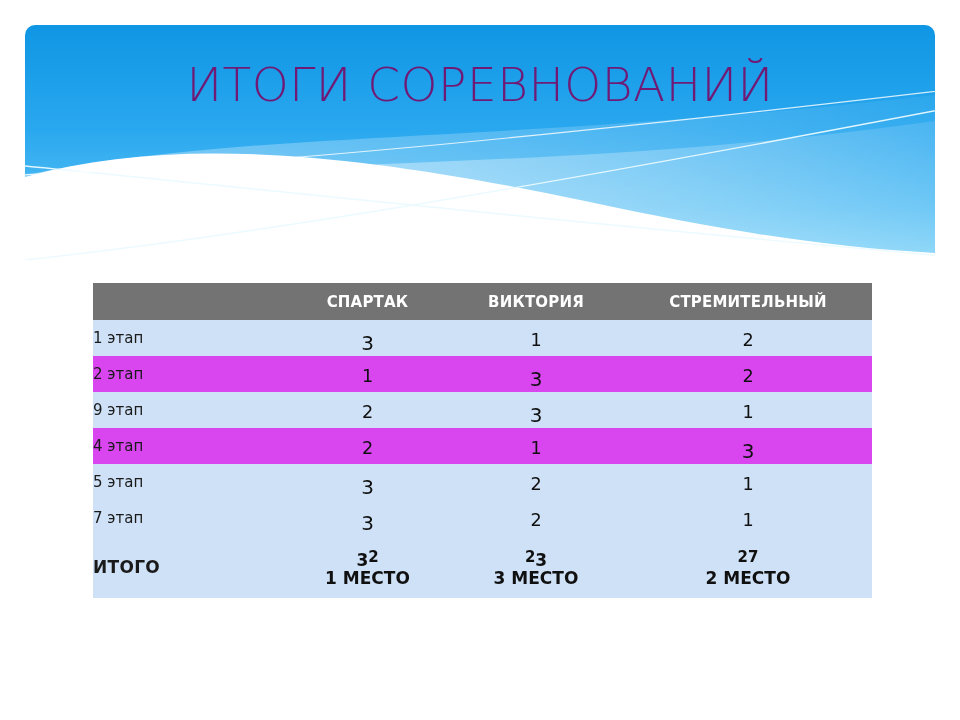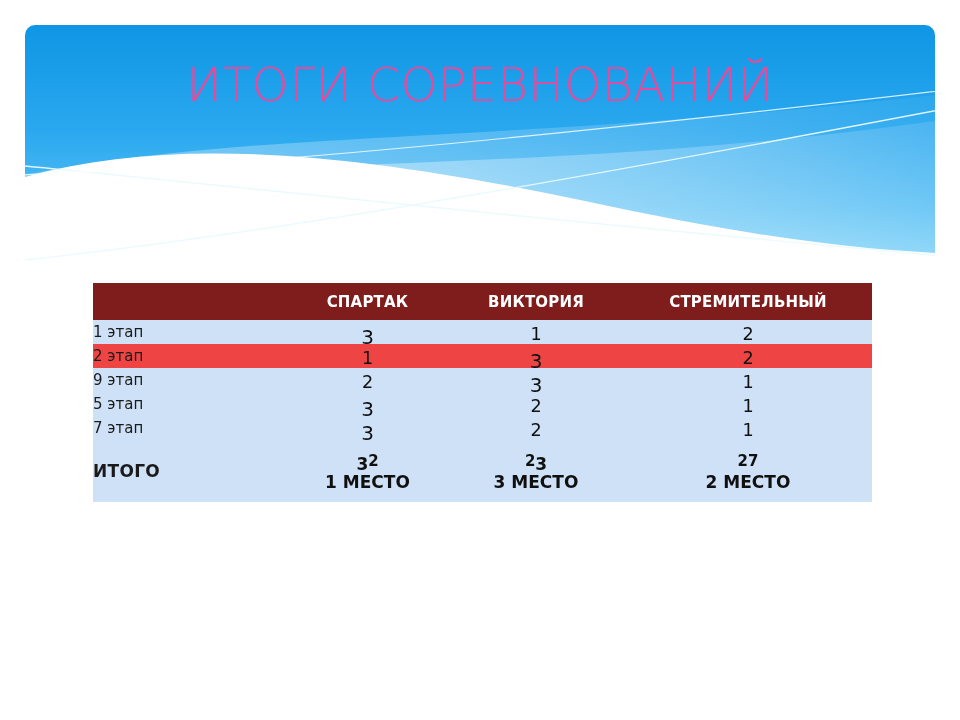--- a/index.html
+++ b/index.html
@@ -38,21 +38,21 @@
     height: 235px;
   }
 
   
   #title {
     position: absolute;
     left: 25px;
     top: 60px;
     width: 910px;
     text-align: center;
-    color: #ec4899;
+    color: #701a75;
     font-family: "DejaVu Sans", sans-serif;
     font-weight: 300;
     font-size: 47px;
     letter-spacing: 0.5px;
     line-height: 1.05;
     white-space: nowrap;
     z-index: 5;
   }
 
   
@@ -73,37 +73,37 @@
   #results-table th,
   #results-table td {
     padding: 0;
     border: none;
     vertical-align: middle;
   }
 
   
   thead tr { height: 37px; }
   thead th {
-    background: #7f1d1d;
+    background: #737373;
     color: #ffffff;
     font-size: 15px;
     font-weight: bold;
     letter-spacing: 0.2px;
     text-align: center;
     border-right: 2px solid #ffffff;
   }
   thead th.corner {
     border-right: 2px solid #ffffff;
   }
   thead th:last-child { border-right: none; margin-top: 21px; }
 
   
-  tbody tr { height: 24px; }
+  tbody tr { height: 36px; }
   tbody tr.odd  td { background: #cfe1f6; }
-  tbody tr.even td { background: #ef4444; }
+  tbody tr.even td { background: #d946ef; }
   tbody td {
     border-right: 2px solid #ffffff;
     border-bottom: 1px solid #ffffff;
   }
   tbody td:last-child { border-right: none; }
 
   td.label {
     padding-left: 12px;
     font-size: 15px;
     color: #1a1a1a;
@@ -205,20 +205,26 @@
           <td class="num"><span class="og og-x">1</span></td>
           <td class="num"><span class="og og-desc">3</span></td>
           <td class="num"><span class="og og-x">2</span></td>
         </tr>
         <tr class="odd">
           <td class="label">9 этап</td>
           <td class="num"><span class="og og-x">2</span></td>
           <td class="num"><span class="og og-desc">3</span></td>
           <td class="num"><span class="og og-x">1</span></td>
         </tr>
+        <tr class="even">
+          <td class="label">4 этап</td>
+          <td class="num"><span class="og og-x">2</span></td>
+          <td class="num"><span class="og og-x">1</span></td>
+          <td class="num"><span class="og og-desc">3</span></td>
+        </tr>
         <tr class="odd">
           <td class="label">5 этап</td>
           <td class="num"><span class="og og-desc">3</span></td>
           <td class="num"><span class="og og-x">2</span></td>
           <td class="num"><span class="og og-x">1</span></td>
         </tr>
         <tr class="odd">
           <td class="label">7 этап</td>
           <td class="num"><span class="og og-desc">3</span></td>
           <td class="num"><span class="og og-x">2</span></td>

